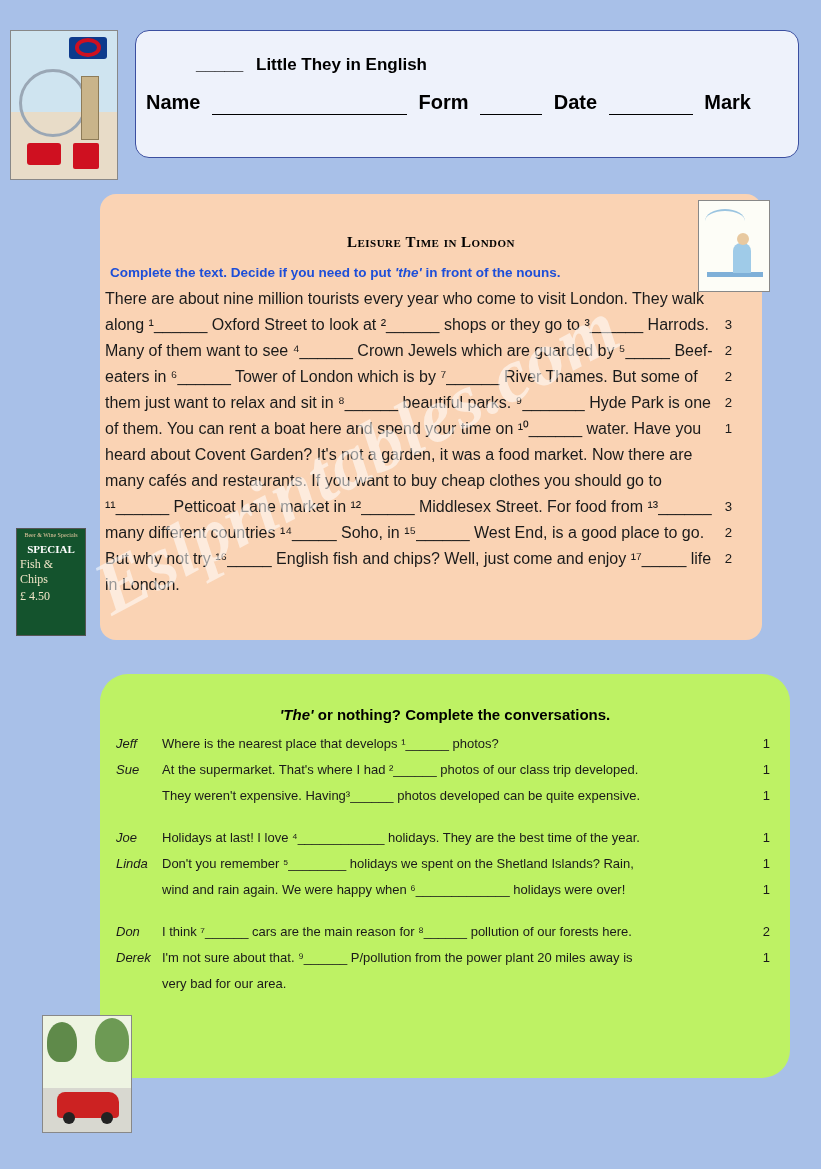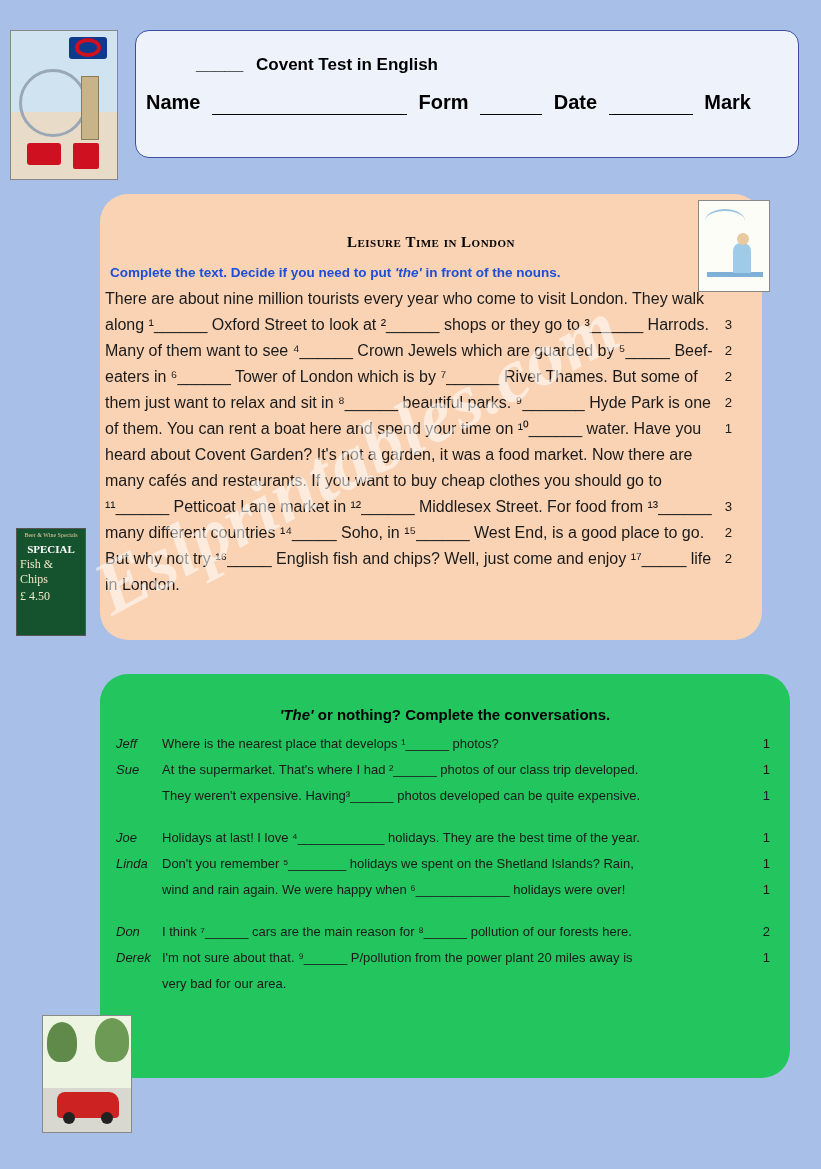--- a/index.html
+++ b/index.html
@@ -206,21 +206,21 @@
   .img-cafe .swirl { position:absolute; left:6px; top:8px; width:40px; height:22px; border-top:2px solid #9ac4e0; border-radius:50%; }
 
   
   .panel-orange {
     position: absolute;
     left: 100px;
     top: 194px;
     width: 662px;
     height: 446px;
     background: #fad3b4;
-    border-radius: 28px;
+    border-radius: 16px;
   }
   .panel-orange .sec-title {
     text-align: center;
     font-family: "Liberation Serif", serif;
     font-variant: small-caps;
     font-weight: bold;
     font-size: 15px;
     color: #000;
     margin-top: 40px;
     letter-spacing: 0.5px;
@@ -259,21 +259,21 @@
   }
   .marks-col div { height: 26px; }
 
   
   .panel-yellow {
     position: absolute;
     left: 100px;
     top: 674px;
     width: 690px;
     height: 404px;
-    background: #22c55e;
+    background: #bef264;
     border-radius: 28px;
   }
   .panel-yellow .instr2 {
     text-align: center;
     font-size: 15px;
     font-weight: bold;
     color: #000;
     margin-top: 32px;
   }
   .panel-yellow .instr2 em { font-style: italic; }
@@ -316,21 +316,21 @@
   <div class="eye"></div>
   <div class="bigben"></div>
   <div class="roundel"></div>
   <div class="bus"></div>
   <div class="box2"></div>
 </div>
 
 <div class="header-box">
   <div class="header-title">
     <span>_____</span>
-    <span style="margin-left:8px;">Covent Test in English</span>
+    <span style="margin-left:8px;">Little They in English</span>
   </div>
   <div class="header-fields">
     <span class="fld">Name</span>
     <span class="line" style="width:195px;">&nbsp;</span>
     <span class="fld">Form</span>
     <span class="line" style="width:62px;">&nbsp;</span>
     <span class="fld">Date</span>
     <span class="line" style="width:84px;">&nbsp;</span>
     <span class="fld">Mark</span>
   </div>

